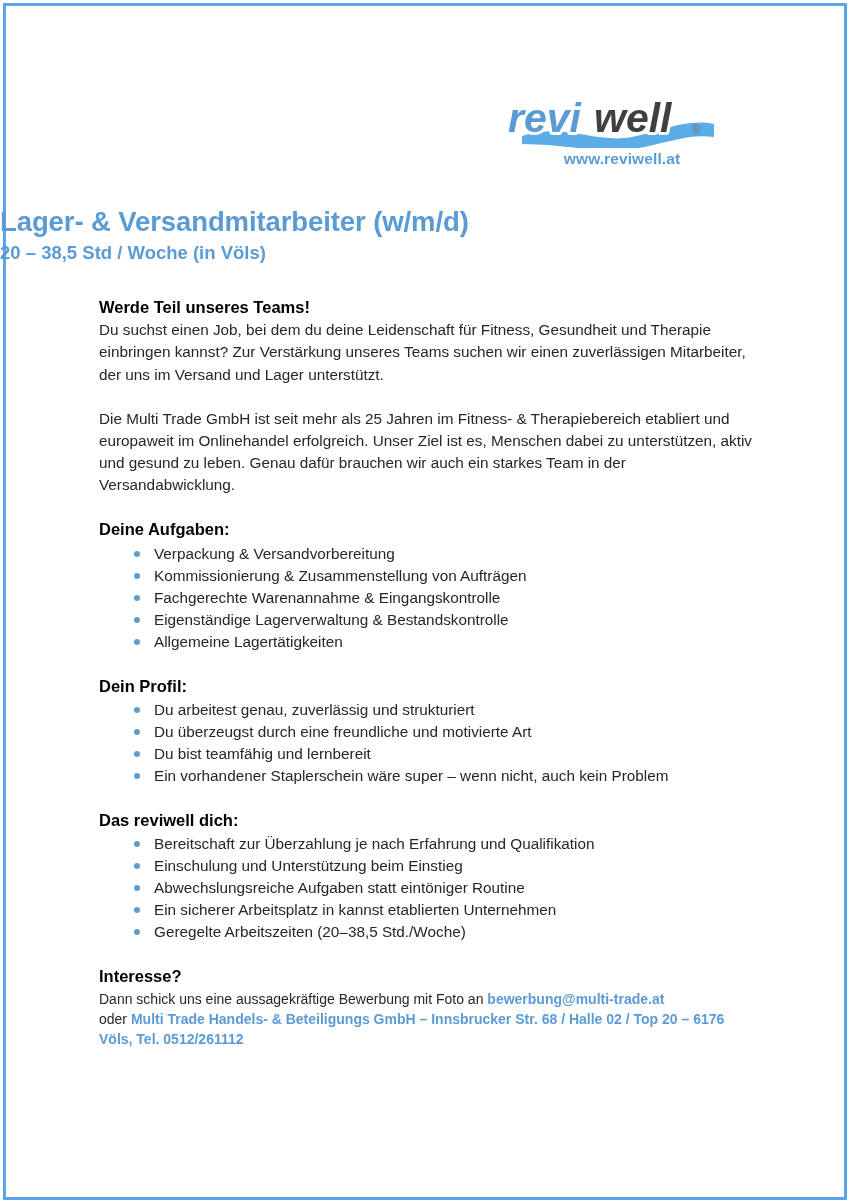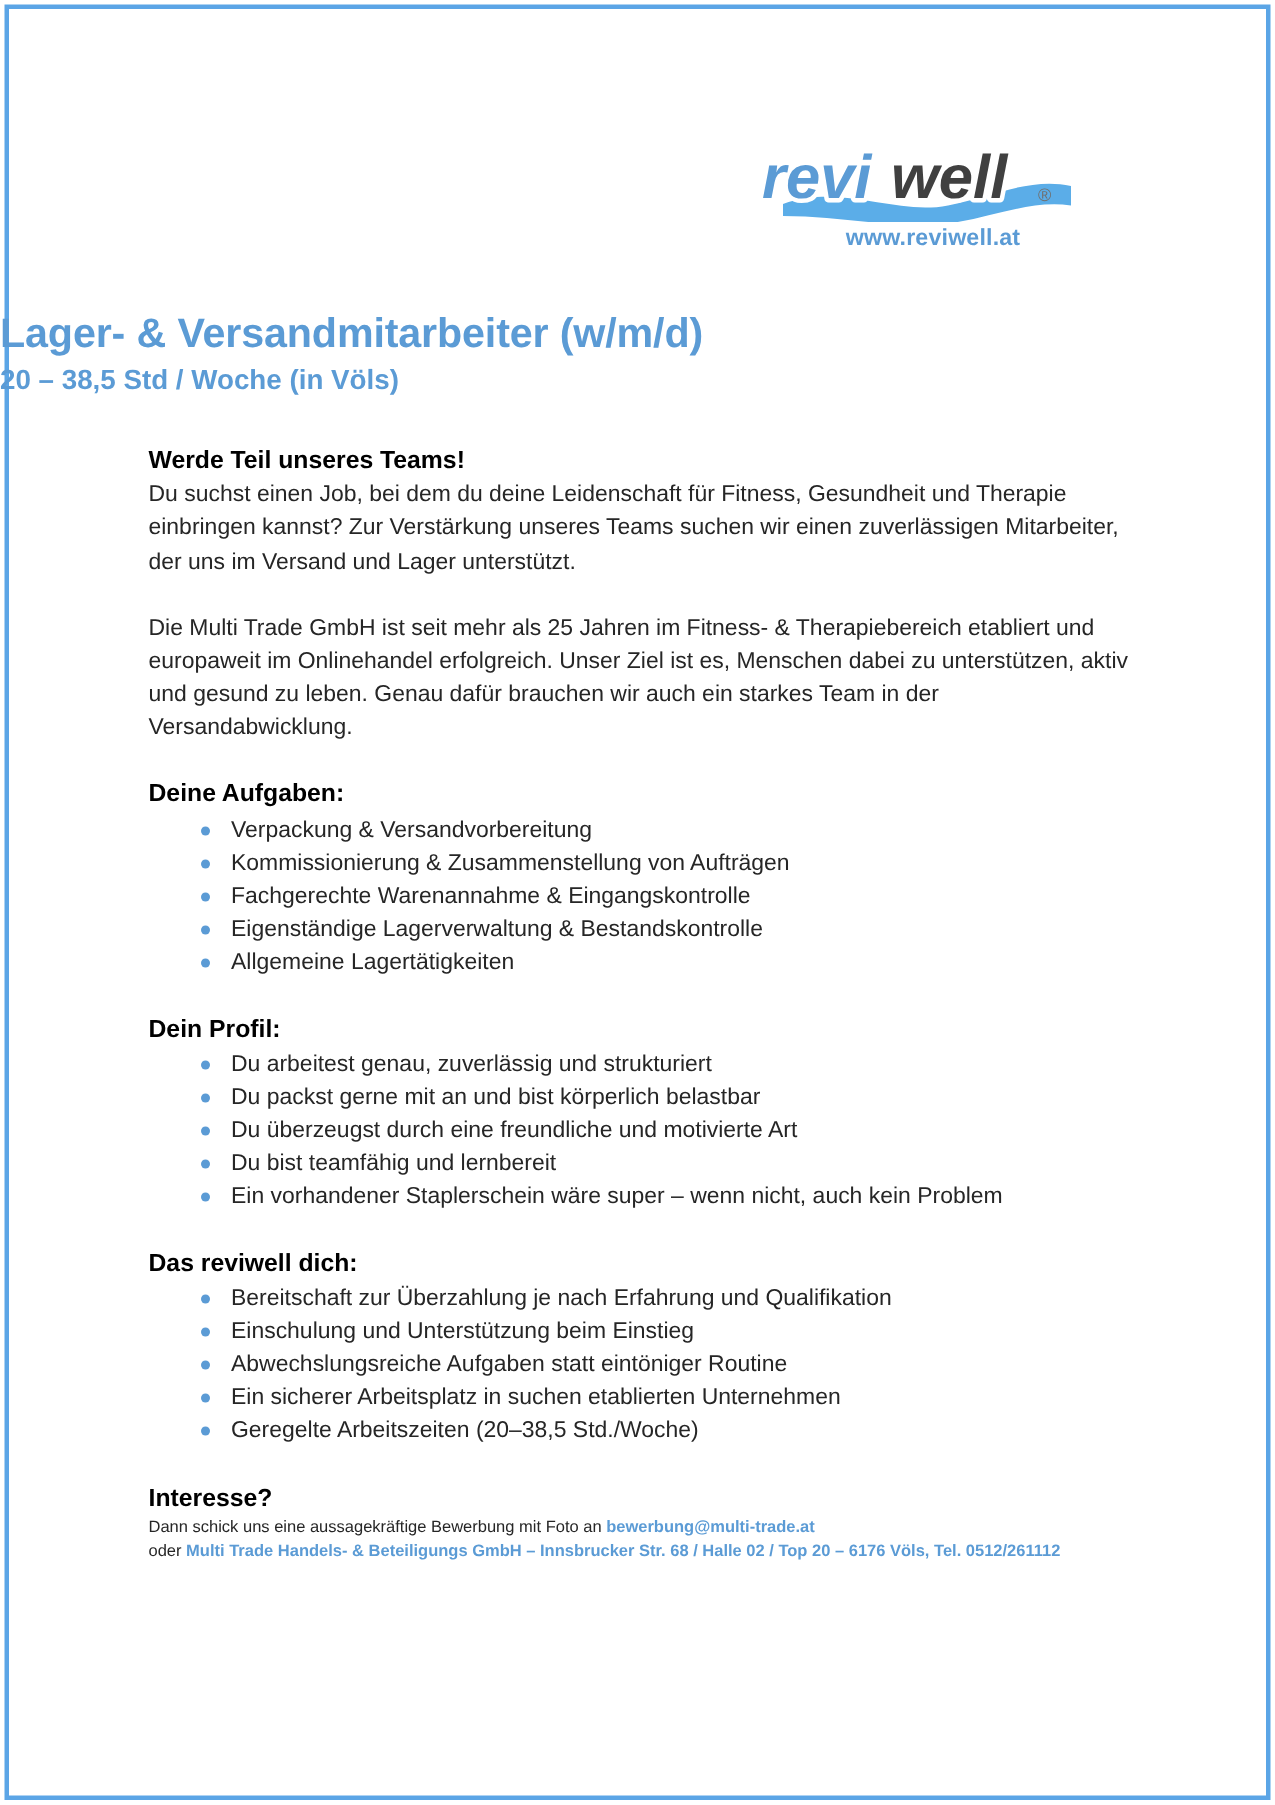--- a/index.html
+++ b/index.html
@@ -133,21 +133,21 @@
     position: absolute;
     left: 35px;
     top: 8px;
     width: 6px;
     height: 6px;
     border-radius: 50%;
     background: #5b9bd5;
     display: block;
   }
   .contact-line {
-    font-size: 11px;
+    font-size: 14px;
     color: #262626;
     line-height: 1.45;
     margin: 0;
   }
   .blue-bold {
     color: #5b9bd5;
     font-weight: bold;
   }
 </style>
 </head>
@@ -195,34 +195,33 @@
         <li><span class="dot"></span><span>Fachgerechte Warenannahme &amp; Eingangskontrolle</span></li>
         <li><span class="dot"></span><span>Eigenständige Lagerverwaltung &amp; Bestandskontrolle</span></li>
         <li><span class="dot"></span><span>Allgemeine Lagertätigkeiten</span></li>
       </ul>
 
       <div class="gap-sec"></div>
 
       <div class="sec-head">Dein Profil:</div>
       <ul class="bullets">
         <li><span class="dot"></span><span>Du arbeitest genau, zuverlässig und strukturiert</span></li>
-        <li><span class="dot"></span><span>Du packst gerne mit an und bist körperlich belastbar</span></li>
         <li><span class="dot"></span><span>Du überzeugst durch eine freundliche und motivierte Art</span></li>
         <li><span class="dot"></span><span>Du bist teamfähig und lernbereit</span></li>
         <li><span class="dot"></span><span>Ein vorhandener Staplerschein wäre super – wenn nicht, auch kein Problem</span></li>
       </ul>
 
       <div class="gap-sec"></div>
 
       <div class="sec-head">Das reviwell dich:</div>
       <ul class="bullets">
         <li><span class="dot"></span><span>Bereitschaft zur Überzahlung je nach Erfahrung und Qualifikation</span></li>
         <li><span class="dot"></span><span>Einschulung und Unterstützung beim Einstieg</span></li>
         <li><span class="dot"></span><span>Abwechslungsreiche Aufgaben statt eintöniger Routine</span></li>
-        <li><span class="dot"></span><span>Ein sicherer Arbeitsplatz in suchen etablierten Unternehmen</span></li>
+        <li><span class="dot"></span><span>Ein sicherer Arbeitsplatz in kannst etablierten Unternehmen</span></li>
         <li><span class="dot"></span><span>Geregelte Arbeitszeiten (20–38,5 Std./Woche)</span></li>
       </ul>
 
       <div class="gap-sec"></div>
 
       <div class="sec-head">Interesse?</div>
       <p class="contact-line"><span>Dann schick uns eine aussagekräftige Bewerbung mit Foto an </span><span class="blue-bold">bewerbung@multi-trade.at</span><br><span>oder </span><span class="blue-bold">Multi Trade Handels- &amp; Beteiligungs GmbH – Innsbrucker Str. 68 / Halle 02 / Top 20 – 6176 Völs, Tel. 0512/261112</span></p>
 
     </div>
   </div>

